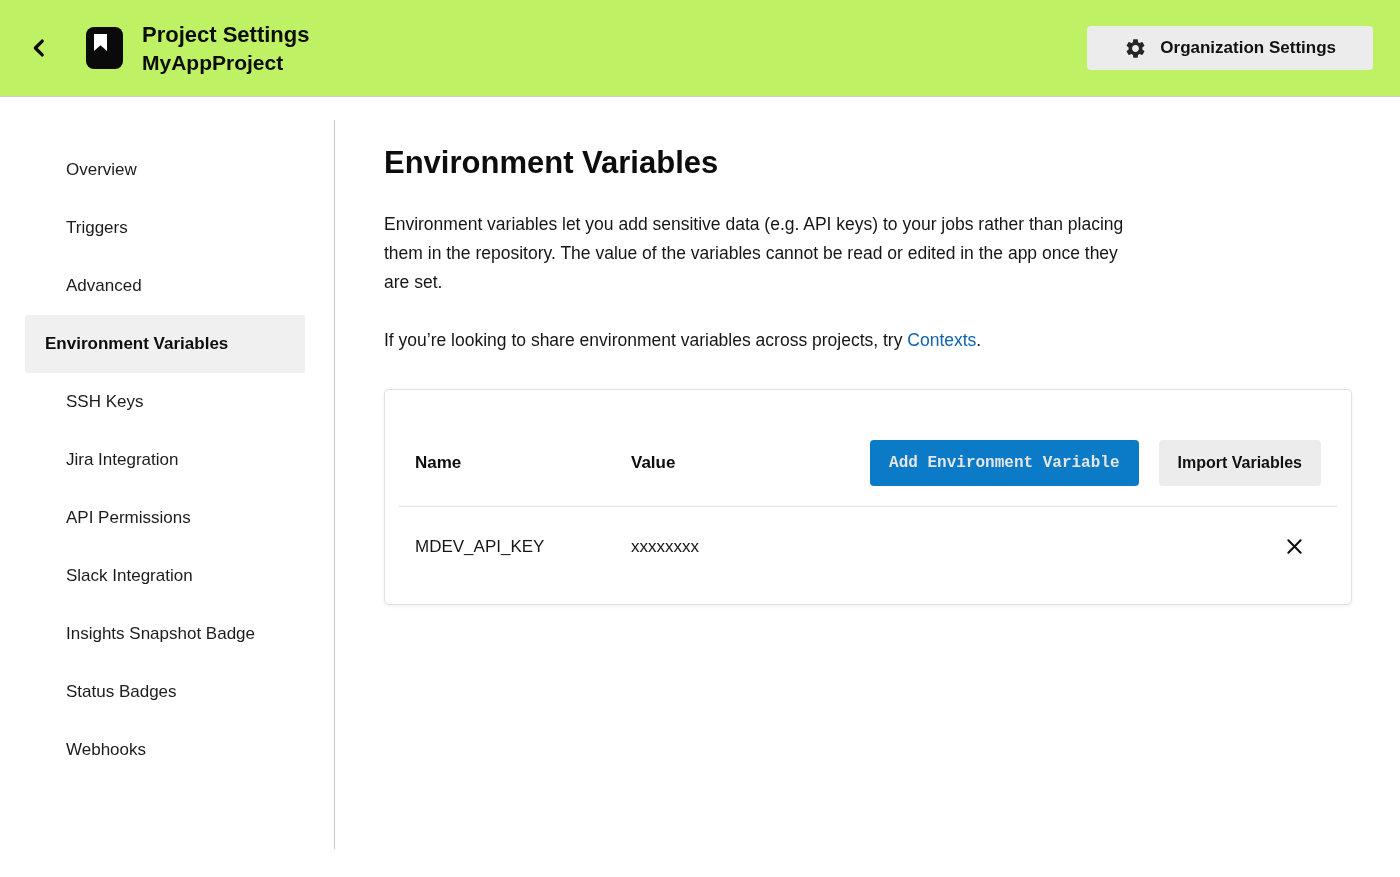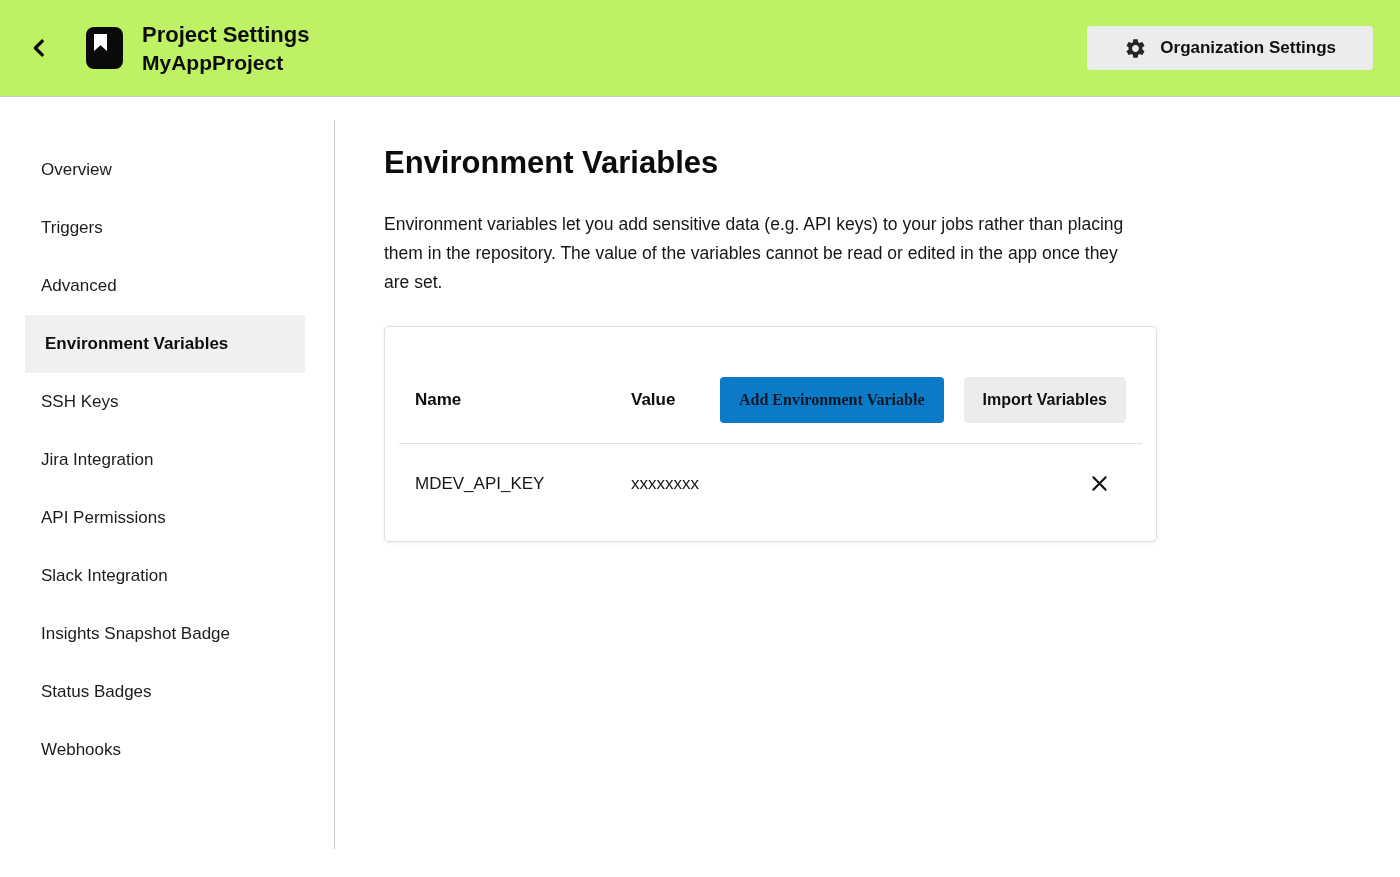--- a/index.html
+++ b/index.html
@@ -21,42 +21,42 @@
   .header-spacer { flex: 1; }
   .org-btn { display: flex; align-items: center; gap: 13px; height: 44px;
     padding: 0 37px; background: #ececec; border: none; border-radius: 4px;
     font-family: inherit; font-size: 17px; font-weight: 700; color: #111; cursor: pointer; }
 
   
   .content { display: flex; height: 780px; position: relative; }
   .sidebar { width: 335px; flex: none; position: relative; padding-top: 44px; }
   .sidebar-divider { position: absolute; right: 0; top: 23px; bottom: 28px;
     width: 1px; background: #c6c6c6; }
-  .side-item { height: 58px; display: flex; align-items: center; padding-left: 41px;
+  .side-item { height: 58px; display: flex; align-items: center; padding-left: 66px;
     font-size: 17px; color: #1c1c1c; cursor: pointer; }
   .side-item.active { background: #f0f0f0; font-weight: 700; margin-left: 25px;
     margin-right: 30px; padding-left: 20px; border-radius: 2px; color: #0d0d0d; }
 
   
   .main { flex: 1; padding: 48px 0 0 49px; }
   .page-title { font-size: 31px; font-weight: 700; color: #0d0d0d; margin-bottom: 29px; }
   .desc { font-size: 17.5px; line-height: 29px; color: #161616; max-width: 753px;
     margin-bottom: 29px; }
   .contexts-line { font-size: 17.5px; line-height: 29px; color: #161616; margin-bottom: 34px; }
   .contexts-link { color: #1062ac; text-decoration: none; cursor: pointer; }
 
   
-  .card { width: 773px; background: #fff; border: 1px solid #e0e0e0; border-radius: 5px;
+  .card { width: 968px; background: #fff; border: 1px solid #e0e0e0; border-radius: 5px;
     box-shadow: 0 1px 4px rgba(0,0,0,0.07); }
   .card-header { display: flex; align-items: center; padding: 50px 30px 20px 30px; }
   .col-name { width: 216px; flex: none; }
   .col-value { flex: 1; }
   .card-header .col-name, .card-header .col-value { font-size: 17px; font-weight: 700; color: #0d0d0d; }
-  .add-btn { height: 46px; padding: 0 19px; background: #0c7bc7; color: #0f172a;
-    border: none; border-radius: 4px; font-family: Liberation Serif, serif; font-size: 16px;
+  .add-btn { height: 46px; padding: 0 19px; background: #0c7bc7; color: #e5e5e5;
+    border: none; border-radius: 4px; font-family: Liberation Mono, monospace; font-size: 16px;
     font-weight: 700; cursor: pointer; margin-right: 20px; flex: none; }
   .import-btn { height: 46px; padding: 0 19px; background: #ececec; color: #111;
     border: none; border-radius: 4px; font-family: inherit; font-size: 16px;
     font-weight: 700; cursor: pointer; flex: none; }
   .card-divider { height: 1px; background: #e3e3e3; margin: 0 14px; }
   .env-row { display: flex; align-items: center; padding: 27px 44px 45px 30px; }
   .env-row .cell { font-size: 17px; color: #161616; }
   .delete-btn { background: none; border: none; padding: 4px; cursor: pointer;
     display: flex; align-items: center; }
 </style>
@@ -107,20 +107,21 @@
       <div class="side-item">Insights Snapshot Badge</div>
       <div class="side-item">Status Badges</div>
       <div class="side-item">Webhooks</div>
     </nav>
 
   <div class="main">
     <h1 class="page-title">Environment Variables</h1>
 
     <p class="desc">Environment variables let you add sensitive data (e.g. API keys) to your jobs rather than placing them in the repository. The value of the variables cannot be read or edited in the app once they are set.</p>
 
+    <p class="contexts-line"><span>If you’re looking to share environment variables across projects, try </span><a class="contexts-link">Contexts</a><span>.</span></p>
 
     <div class="card">
       <div class="card-header">
         <div class="col-name">Name</div>
         <div class="col-value">Value</div>
         <button class="add-btn">Add Environment Variable</button>
         <button class="import-btn">Import Variables</button>
       </div>
       <div class="card-divider"></div>
       <div id="env-rows">

